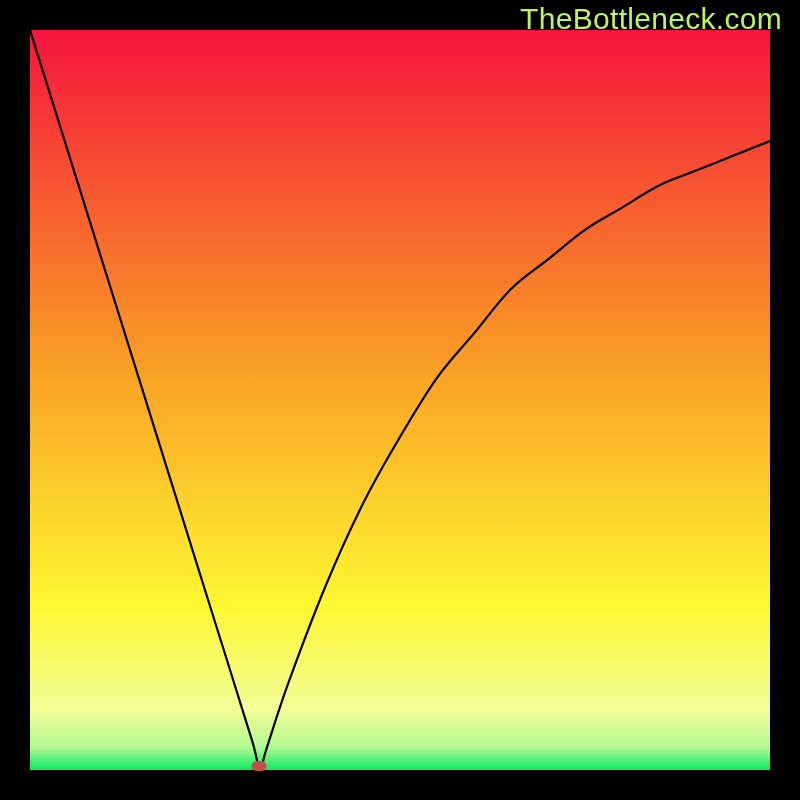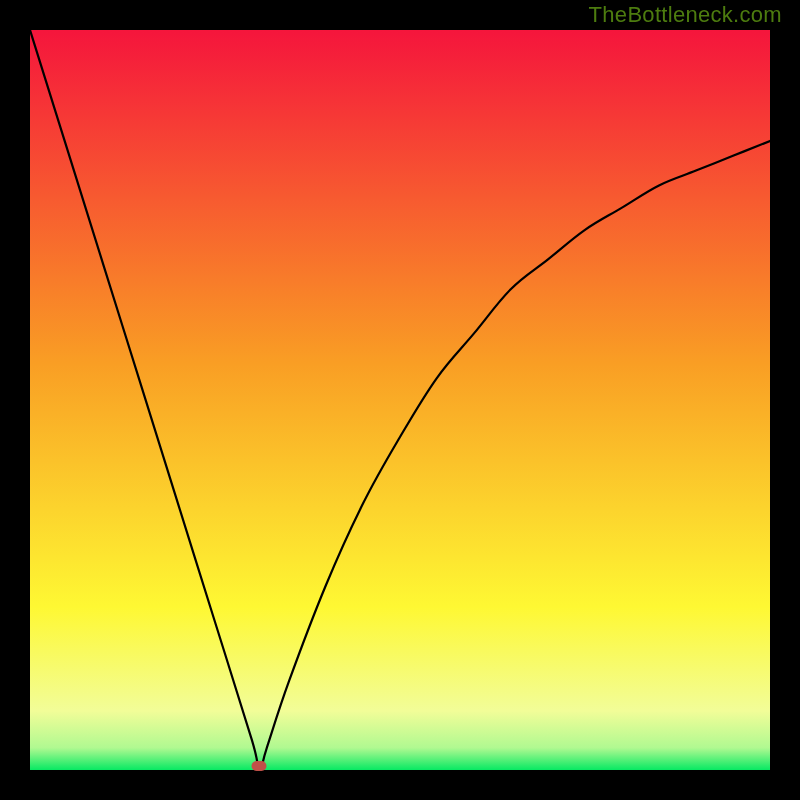--- a/index.html
+++ b/index.html
@@ -8,22 +8,22 @@
     height: 800px;
     background: #000;
     position: relative;
     font-family: Arial, Helvetica, sans-serif;
     overflow: hidden;
   }
   .watermark {
     position: absolute;
     top: 2px;
     right: 18px;
-    color: #4d7c0f;
-    font-size: 22px;
+    color: #bef264;
+    font-size: 30px;
     font-weight: 500;
     letter-spacing: 0.3px;
     z-index: 10;
   }
   .frame {
     position: absolute;
     top: 30px;
     left: 30px;
     width: 740px;
     height: 740px;

